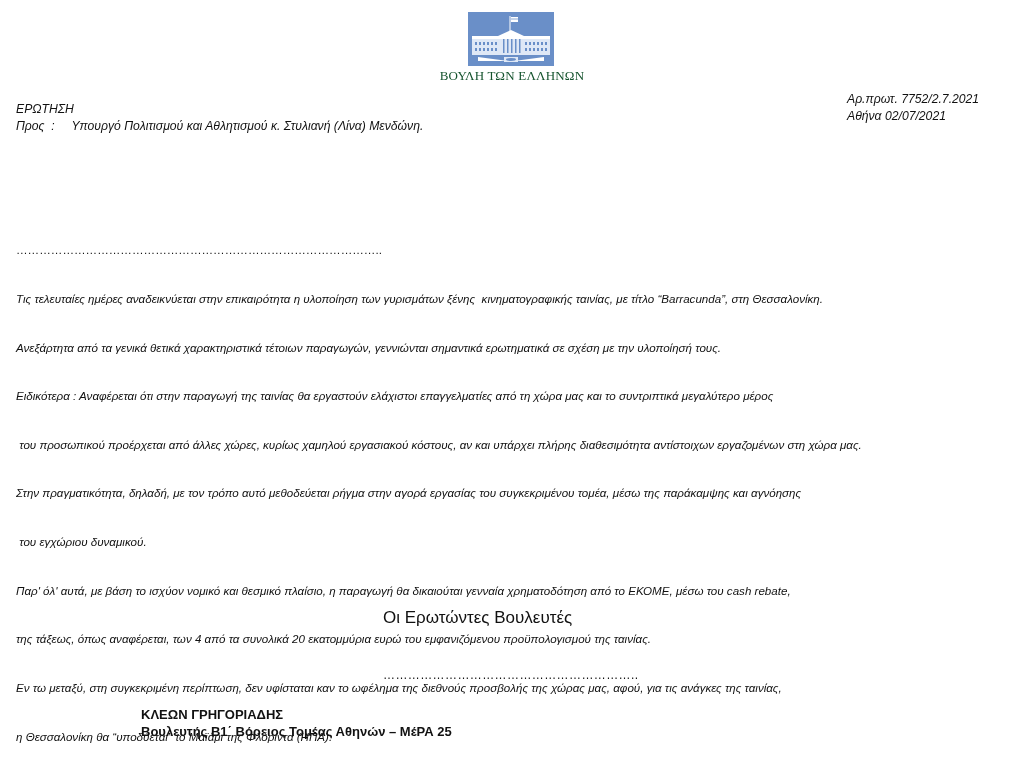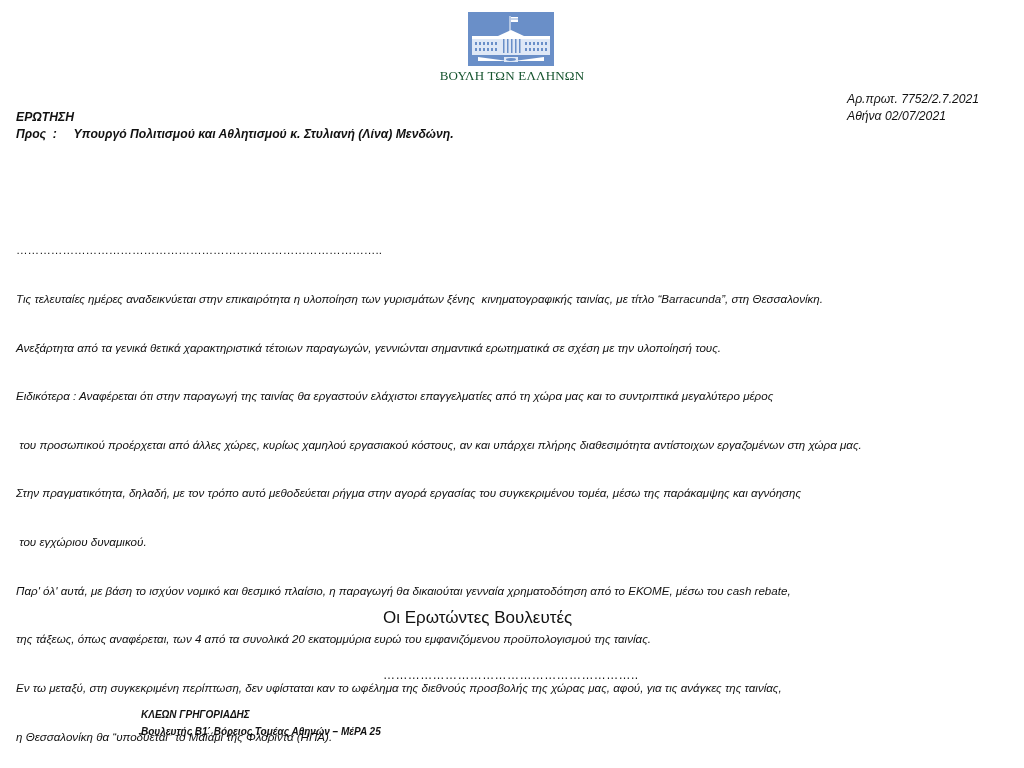--- a/index.html
+++ b/index.html
@@ -14,40 +14,40 @@
     .logo {
       position: absolute; left: 468px; top: 12px; width: 86px; height: 54px;
     }
     .logo-caption {
       position: absolute; left: 436px; top: 68px; width: 152px; text-align: center;
       font-family: "Liberation Serif", serif; font-size: 13px; color: #14532d;
       letter-spacing: 0.2px;
     }
     .hdr {
       position: absolute; left: 16px; top: 101px; font-size: 12.2px; line-height: 17px;
-      font-style: italic; font-weight: bold; margin-top: 8px;
+      font-style: italic; font-weight: normal;
     }
     .hdr .ind { padding-left: 32px; }
     .ref {
       position: absolute; left: 847px; top: 91px; font-size: 12.2px; line-height: 17px;
       font-style: italic;
     }
     .body {
       position: absolute; left: 16px; top: 210px; width: 1010px;
       font-size: 11.6px; line-height: 16.2px; font-style: italic; white-space: pre;
     }
     .sig-label {
       position: absolute; left: 383px; top: 608px; font-size: 17px; 
     }
     .sig-dots {
       position: absolute; left: 383px; top: 668px; font-size: 12px; letter-spacing: 0.4px;
     }
     .mp {
-      position: absolute; top: 706px; font-size: 10px; line-height: 17px;
-      font-style: italic; font-weight: bold;
+      position: absolute; top: 706px; font-size: 13px; line-height: 17px;
+      font-weight: bold;
     }
     .mp1 { left: 141px; }
     .mp2 { left: 546px; }
   </style>
 </head>
 <body>
 
 <div class="logo">
   <svg width="86" height="54" viewBox="0 0 86 54">
     <rect x="0" y="0" width="86" height="54" fill="#6a8fc8"></rect>

